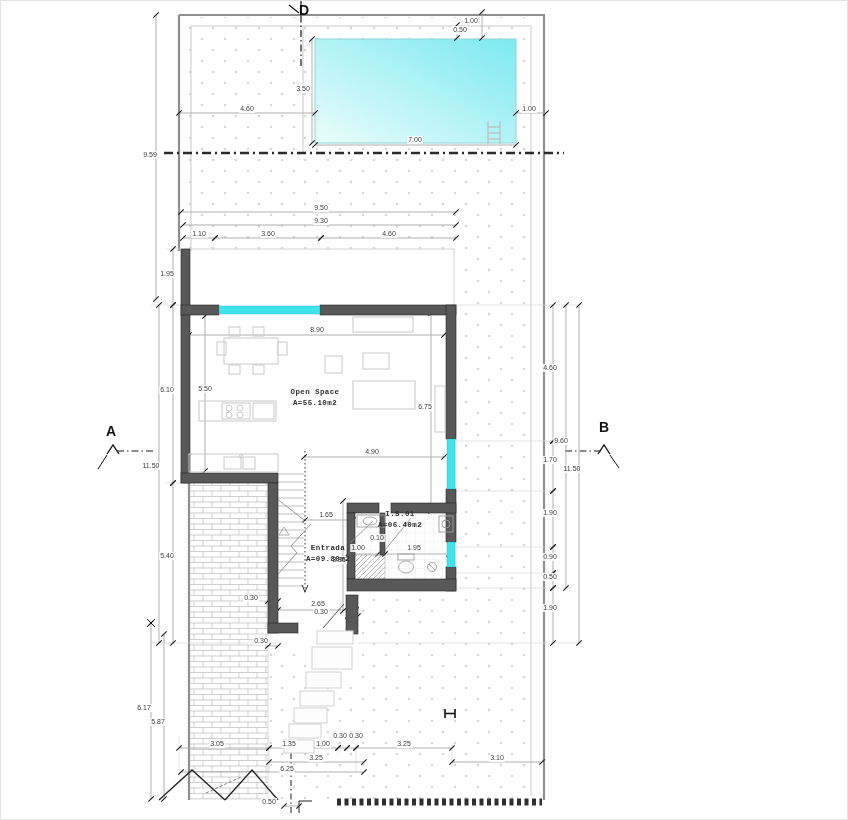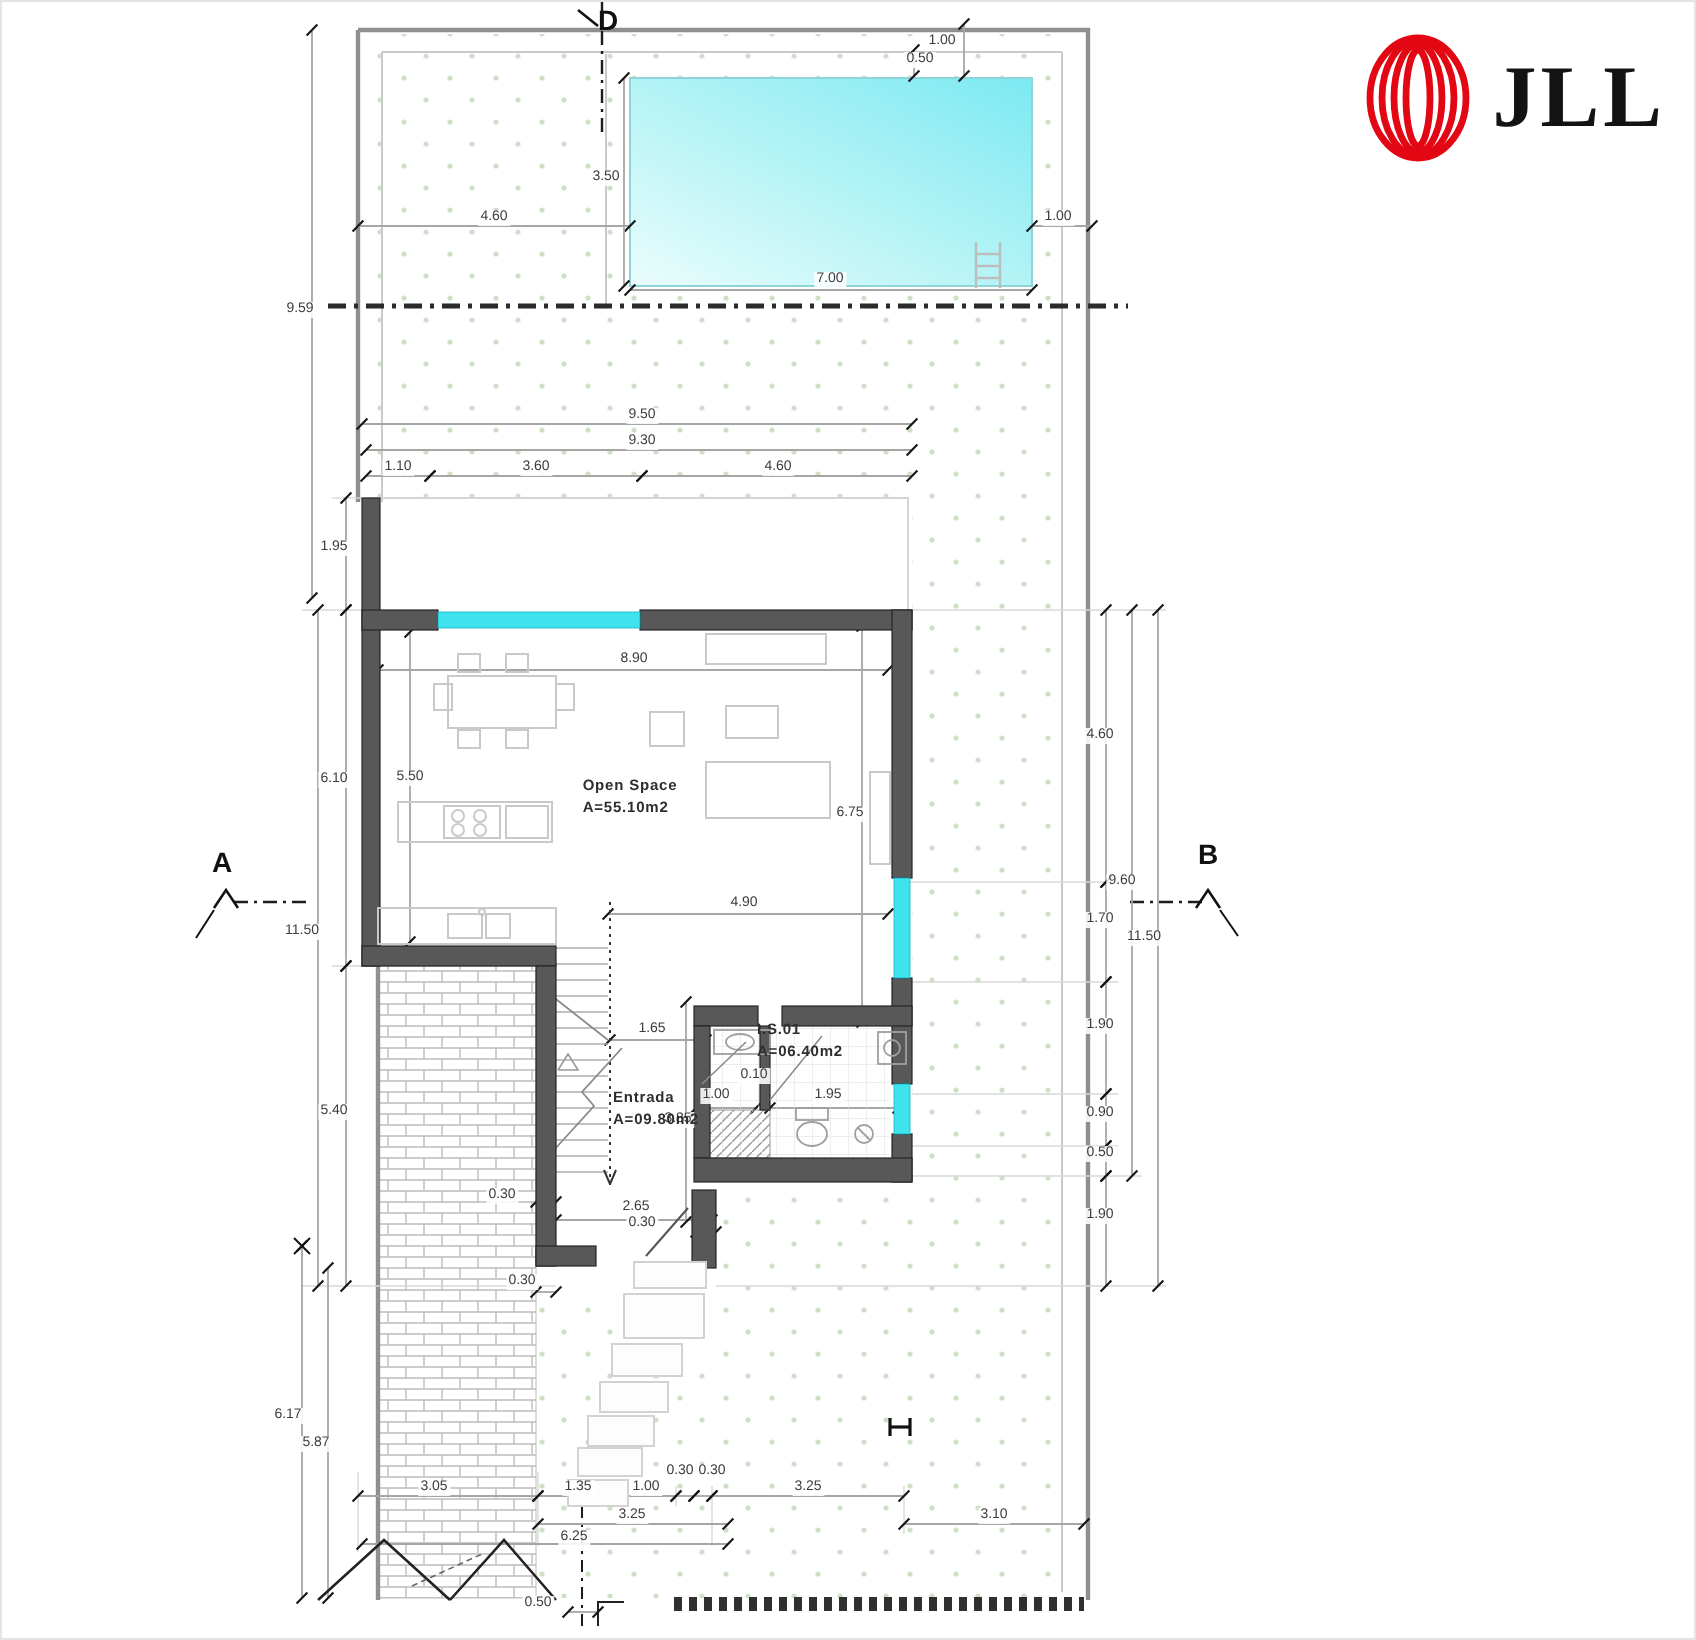--- a/index.html
+++ b/index.html
@@ -9,23 +9,23 @@
   #plan-svg{position:absolute;left:0;top:0;}
   .d{stroke:#a6a6a6;stroke-width:.9;marker-start:url(#tk);marker-end:url(#tk);}
   .e{stroke:#d8d8d8;stroke-width:.7;}
   .fence{stroke:#c9c9c9;stroke-width:1;fill:none;}
   .wall{fill:#585858;stroke:#262626;stroke-width:.6;}
   .win{fill:#3fe3ee;stroke:#0fb9c6;stroke-width:.4;}
   .furn{fill:none;stroke:#c9c9c9;stroke-width:1;}
   .fixt{fill:none;stroke:#9f9f9f;stroke-width:.9;}
   .dim-label{position:absolute;transform:translateX(-50%);font-size:7px;line-height:8px;
              color:#3c3c3c;background:rgba(255,255,255,.88);padding:0 1px;white-space:nowrap;}
-  .room-label{position:absolute;transform:translateX(-50%);
+  .room-label{position:absolute;transform:translateX(-50%);text-align:center;
               font-size:7.5px;font-weight:600;letter-spacing:.4px;line-height:11px;
-              color:#2e2e2e;white-space:nowrap;}
+              color:#2e2e2e;white-space:nowrap;font-family:Liberation Mono, monospace;}
   .section-letter{position:absolute;transform:translateX(-50%);font-size:14px;font-weight:700;color:#111;}
   #logo{position:absolute;right:14px;top:16px;display:flex;align-items:center;gap:9px;}
   #logo .jll-text{font-family:"Liberation Serif",serif;font-weight:700;font-size:44px;
                   color:#131313;letter-spacing:2px;line-height:1;}
 </style>
 </head>
 <body>
 
 <div id="stage">
 
@@ -323,23 +323,14 @@
       <div class="dim-label" style="left: 286px; top: 764px;">6.25</div>
       <div class="dim-label" style="left: 268px; top: 797px;">0.50</div>
       <div class="room-label" style="left: 314px; top: 386px;">Open Space<br>A=55.10m2</div>
       <div class="room-label" style="left: 327px; top: 542px;">Entrada<br>A=09.80m2</div>
       <div class="room-label" style="left: 399px; top: 508px;">I.S.01<br>A=06.40m2</div>
       <div class="section-letter" style="left: 303px; top: 1px;">D</div>
       <div class="section-letter" style="left: 110px; top: 422px;">A</div>
       <div class="section-letter" style="left: 603px; top: 418px;">B</div>
     </div>
 
-  <div id="logo">
-    <svg width="56" height="64" viewBox="0 0 56 64">
-      <ellipse cx="28" cy="32" rx="24" ry="30" fill="none" stroke="#e30613" stroke-width="3.4"></ellipse>
-      <ellipse cx="28" cy="32" rx="18" ry="29" fill="none" stroke="#e30613" stroke-width="3.4"></ellipse>
-      <ellipse cx="28" cy="32" rx="12" ry="27" fill="none" stroke="#e30613" stroke-width="3.4"></ellipse>
-      <ellipse cx="28" cy="32" rx="6" ry="24" fill="none" stroke="#e30613" stroke-width="3.4"></ellipse>
-    </svg>
-    <span class="jll-text">JLL</span>
-  </div>
 
 </div>
 
 </body></html>

